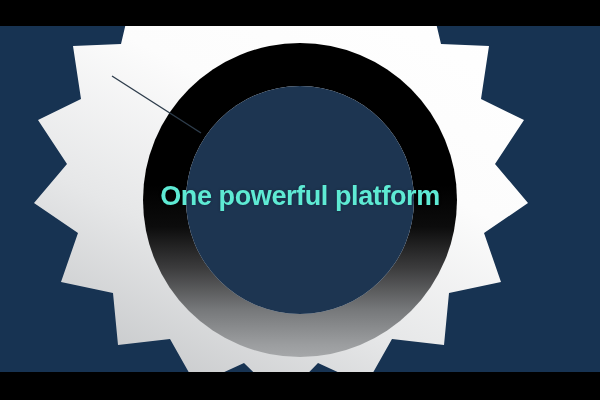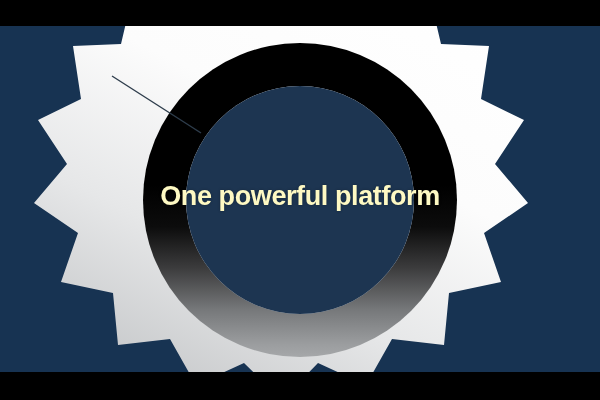--- a/index.html
+++ b/index.html
@@ -63,21 +63,21 @@
     top: 0;
     width: 600px;
     height: 346px;
     display: flex;
     align-items: center;
     justify-content: center;
     z-index: 30;
     pointer-events: none;
   }
   #headline .title {
-    color: #fef9c3;
+    color: #5eead4;
     font-family: "Liberation Sans", sans-serif;
     font-size: 27px;
     font-weight: bold;
     letter-spacing: -0.4px;
     line-height: 1;
     white-space: nowrap;
     transform: translateY(-3px);
     text-shadow: 0 0 3px rgba(0,0,0,0.30);
   }
 </style>

